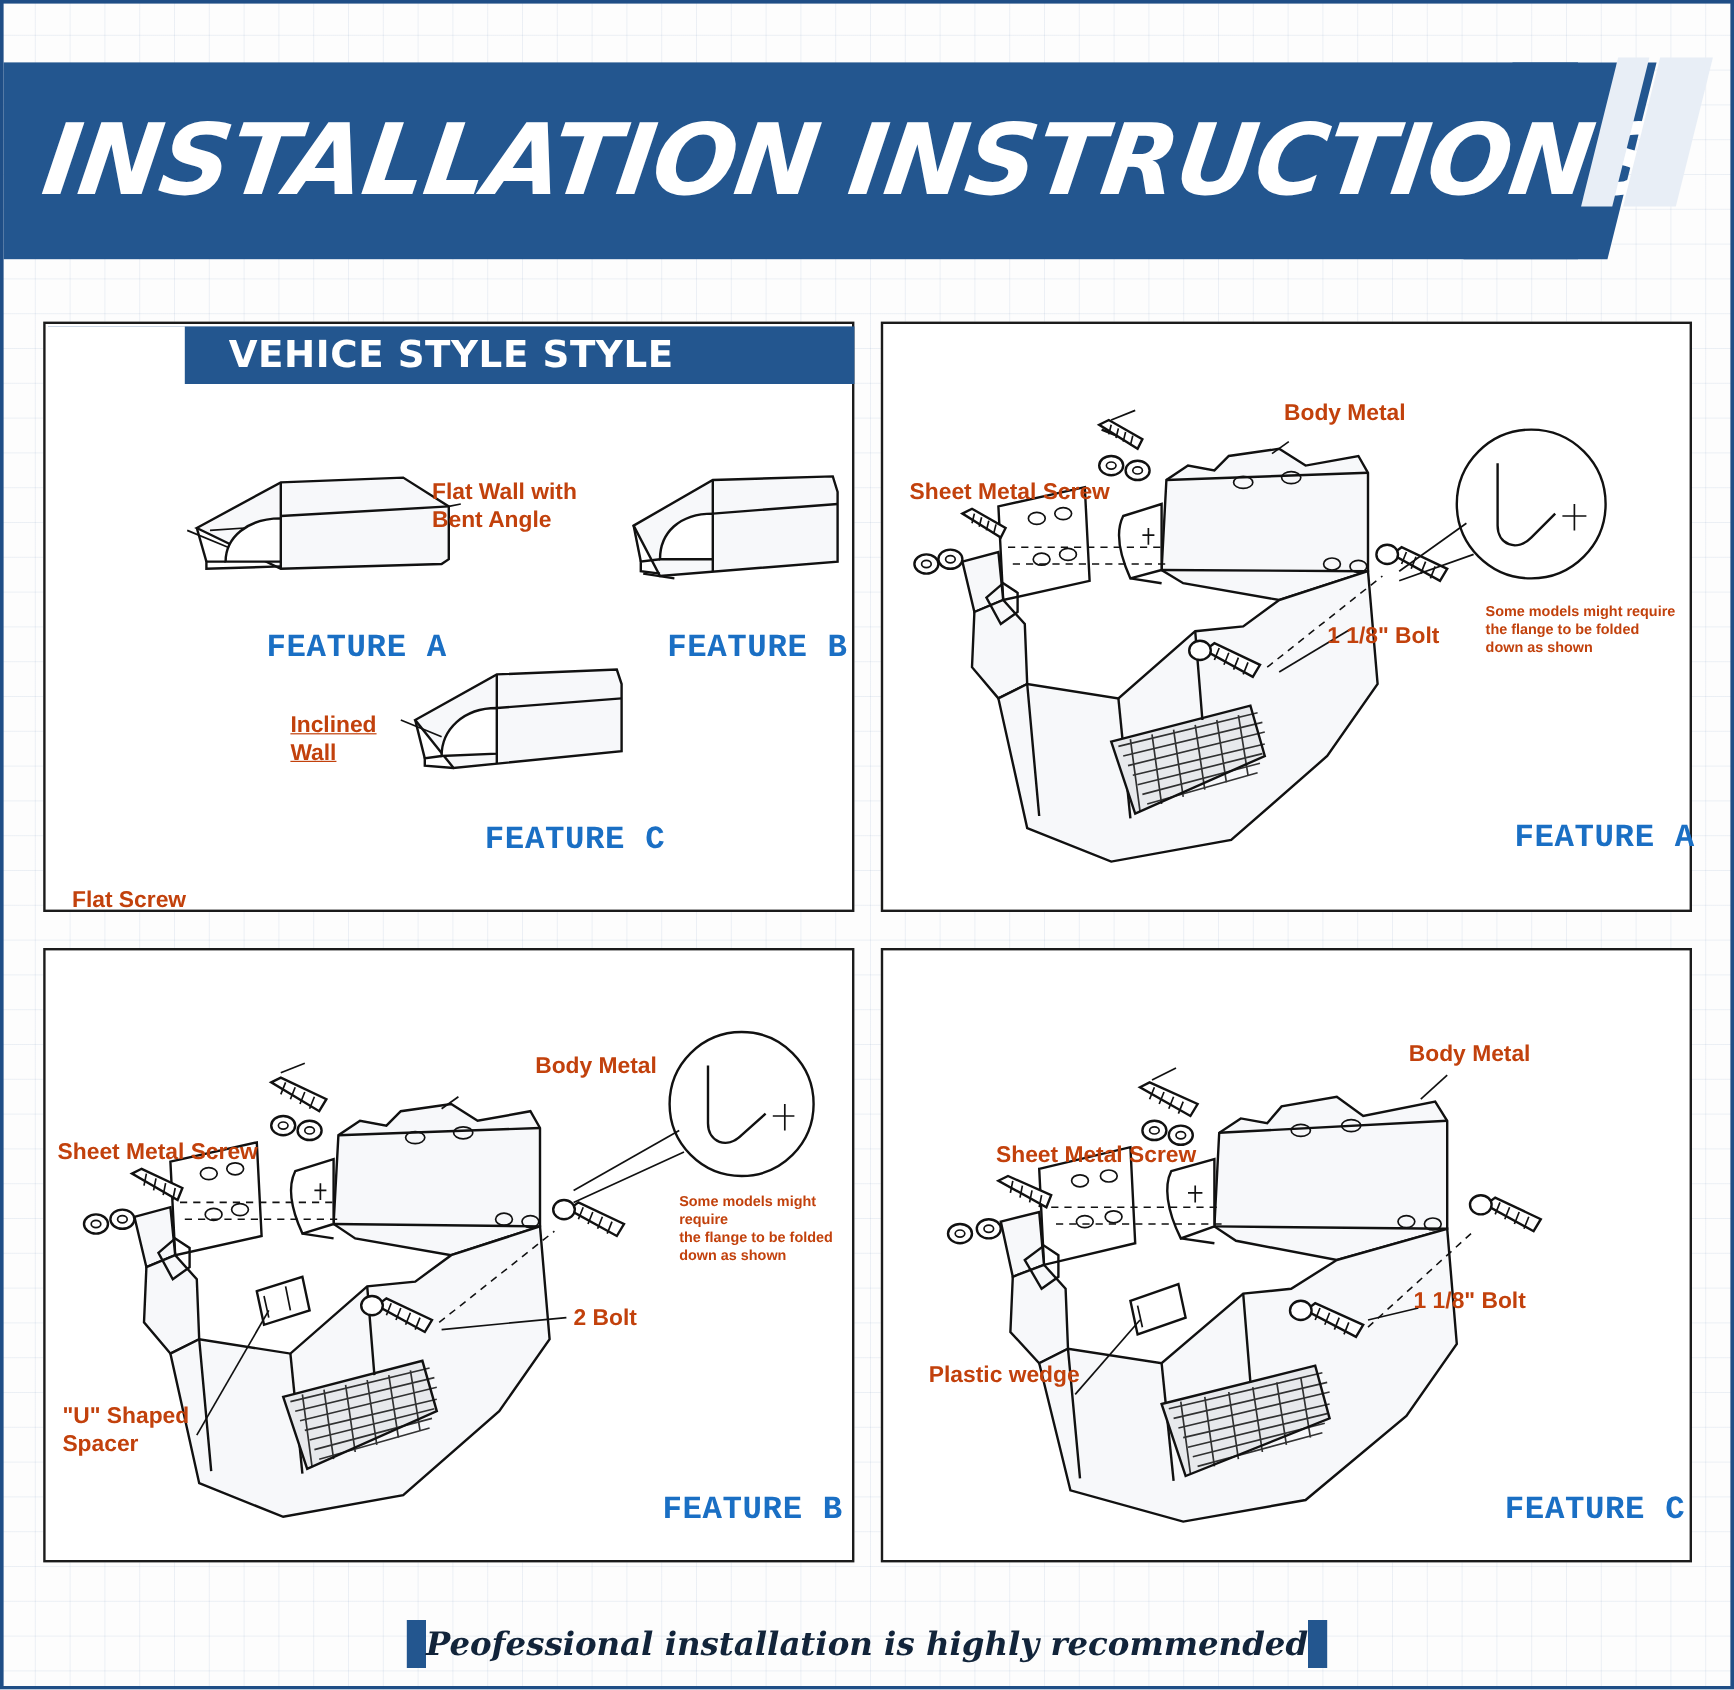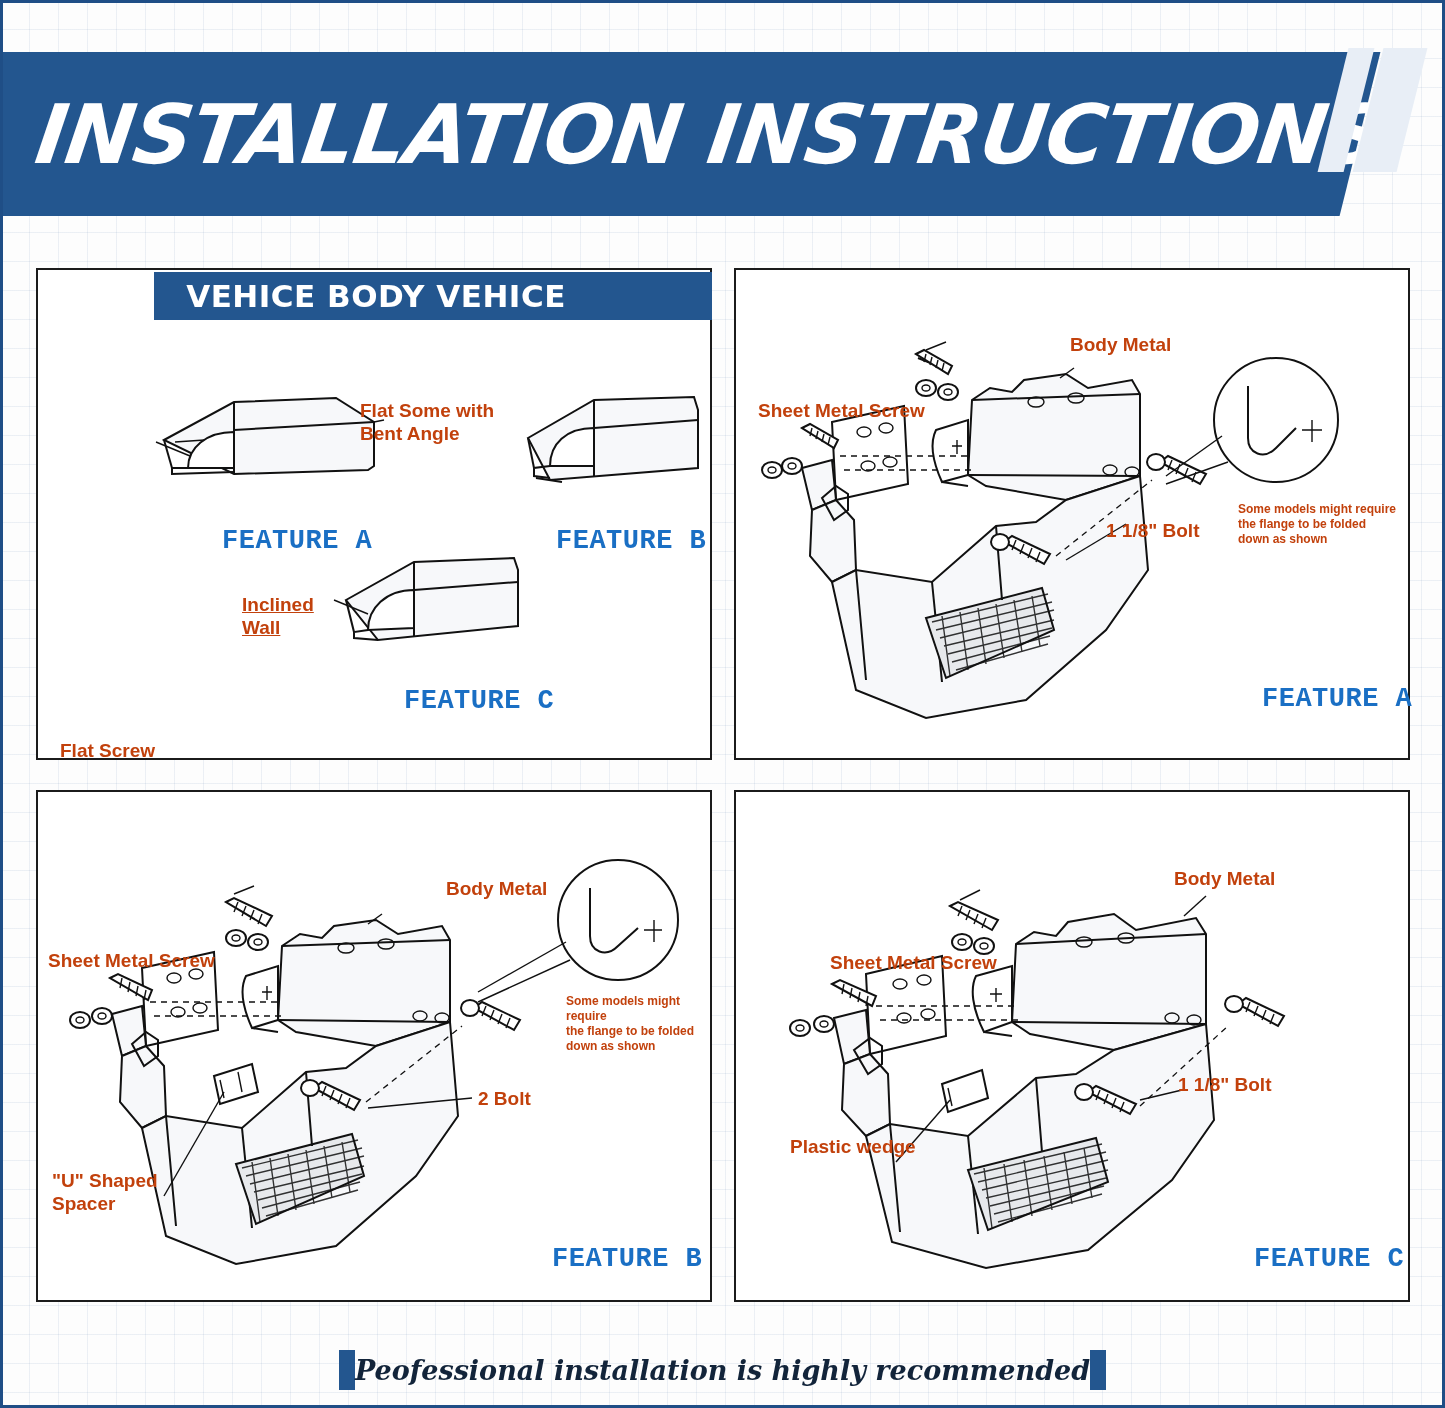--- a/index.html
+++ b/index.html
@@ -175,21 +175,21 @@
 
 <div class="header-tail"></div>
 <div class="header">
   <div class="header-title">INSTALLATION INSTRUCTIONS</div>
 </div>
 <div class="slash s1"></div>
 <div class="slash s2"></div>
 
 <div class="panel" id="panel-bodystyle">
   <div class="panel-banner">
-    <span class="banner-text">VEHICE BODY VEHICE</span>
+    <span class="banner-text">VEHICE STYLE STYLE</span>
   </div>
   <div class="panel-banner-tab"></div>
 
   <svg width="672" height="486" viewBox="0 0 672 486" style="position:absolute;left:0;top:0;">
 
     <g>
       <path class="fill-light" d="M126 170 L196 132 L298 128 L336 152 L336 196 L330 200 L196 204 Z"></path>
       <path class="ln" d="M196 132 L196 204"></path>
       <path class="ln" d="M336 152 L196 160"></path>
       <path class="ln-thin" d="M137 172 L196 168"></path>
@@ -216,21 +216,21 @@
       <path class="ln" d="M330 360 L316 362 L316 368 L340 370"></path>
       <path class="ln" d="M308 330 L316 362"></path>
     </g>
 
     <path class="ln-thin" d="M118 172 L152 186"></path>
     <path class="ln-thin" d="M346 150 L336 152"></path>
     <path class="ln-thin" d="M296 330 L330 344"></path>
   </svg>
 
   <div class="label" style="left:22px; top:470px;">Flat Screw</div>
-  <div class="label" style="left:322px; top:130px;">Flat Some with
+  <div class="label" style="left:322px; top:130px;">Flat Wall with
 Bent Angle</div>
   <div class="label" style="left:204px; top:324px;text-decoration:underline;">Inclined
 Wall</div>
 
   <div class="feature-tag" style="left:184px; top:232px;">FEATURE  A</div>
   <div class="feature-tag" style="left:518px; top:232px;">FEATURE  B</div>
   <div class="feature-tag" style="left:366px; top:392px;">FEATURE  C</div>
 </div>
 
 <div class="panel" id="panel-a">
@@ -526,21 +526,21 @@
     <path class="ln-dash" d="M404 314 L492 234"></path>
     <path class="ln-thin" d="M470 104 L448 124"></path>
     <path class="ln-thin" d="M244 98 L224 108"></path>
     <path class="ln-thin" d="M446 298 L404 308"></path>
     <path class="ln-thin" d="M160 370 L214 308"></path>
   </svg>
 
   <div class="label" style="left:438px; top:76px;">Body Metal</div>
   <div class="label" style="left:94px; top:160px;">Sheet Metal Screw</div>
   <div class="label" style="left:442px; top:282px;">1 1/8" Bolt</div>
-  <div class="label" style="left:54px; top:344px;text-align:center;">Plastic wedge</div>
+  <div class="label" style="left:38px; top:344px;text-align:center;">Plastic wedge</div>
   <div class="feature-tag" style="left:518px; top:428px;">FEATURE  C</div>
 </div>
 
 <div class="footer">
   <div class="footer-bar"></div>
   <div class="footer-text">Peofessional installation is highly recommended</div>
   <div class="footer-bar"></div>
 </div>
 
 </body></html>

